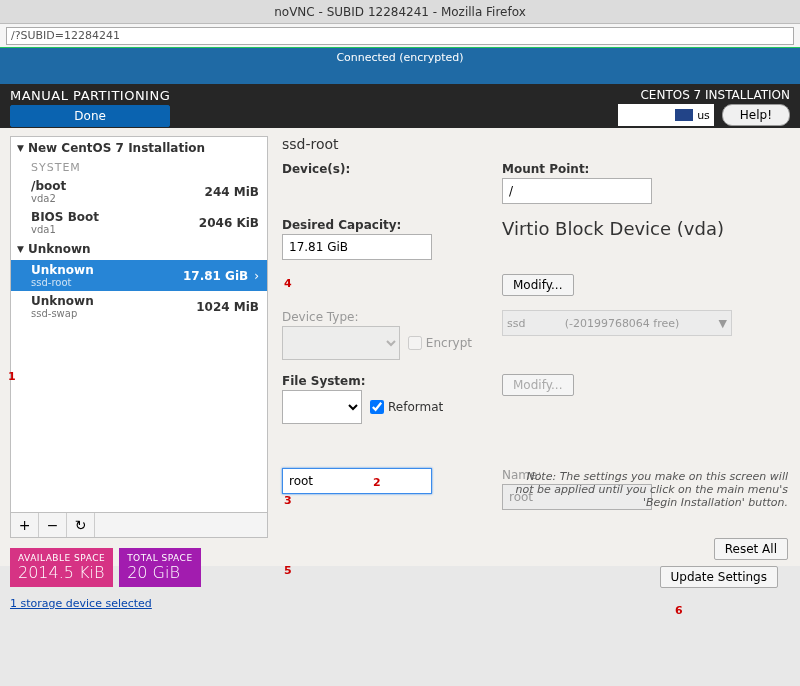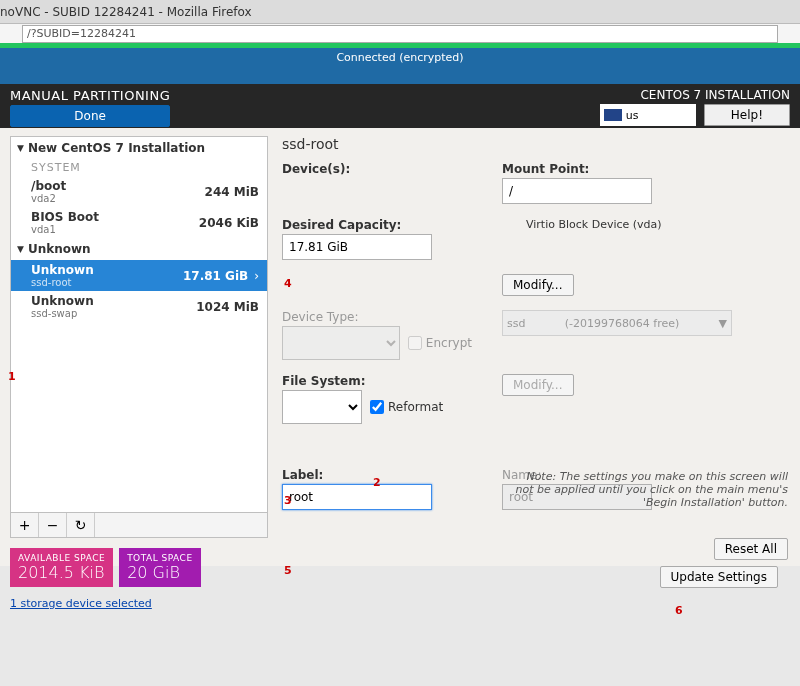--- a/index.html
+++ b/index.html
@@ -1,36 +1,36 @@
 <!DOCTYPE html>
 <html><head>
 <meta charset="utf-8">
 <style>
 * { box-sizing: border-box; margin: 0; padding: 0; font-family: "DejaVu Sans", "Liberation Sans", Arial, sans-serif; }
 body { width: 800px; height: 686px; background: #e8e8e8; font-size: 12px; color: #333; overflow: hidden; position: relative; }
 
 
-.browser-titlebar { height: 24px; background: #dcdcdc; border-bottom: 1px solid #bbb; line-height: 24px; font-size: 12px; color: #333; }
-.url-bar { height: 24px; background: #f5f5f5; border-bottom: 5px solid #22c55e; padding: 2px 22px; display: flex; align-items: center; }
+.browser-titlebar { height: 24px; background: #dcdcdc; border-bottom: 1px solid #bbb; text-align: center; line-height: 24px; font-size: 12px; color: #333; }
+.url-bar { height: 24px; background: #f5f5f5; border-bottom: 1px solid #22c55e; padding: 2px 6px; display: flex; align-items: center; }
 .url-input { flex: 1; height: 18px; border: 1px solid #aaa; background: #fff; padding: 0 4px; font-size: 11px; color: #555; }
 
 
 .vnc-status { background: #1f6aa5; color: #fff; text-align: center; font-size: 11px; height: 36px; line-height: 20px; }
 
 
 .anaconda { background: #f2f0ed; height: 482px; position: relative; }
 .anaconda-header { background: #262626; color: #fff; height: 44px; display: flex; align-items: flex-start; justify-content: space-between; padding: 4px 10px; }
 .header-left { display: flex; flex-direction: column; }
 .header-title { font-size: 13px; letter-spacing: 0.5px; margin-bottom: 2px; }
 .done-btn { background: #0a63b0; color: #fff; border: 1px solid #0a63b0; padding: 3px 10px; font-size: 12px; cursor: pointer; border-radius: 2px; }
 .header-right { display: flex; align-items: center; gap: 8px; }
 .install-label { font-size: 12px; white-space: nowrap; }
-.lang-select { background: #fff; color: #000; padding: 2px 4px; display: flex; align-items: center; gap: 4px; width: 96px; height: 22px; font-size: 11px; }
+.lang-select { background: #fff; color: #000; padding: 2px 4px; display: flex; align-items: center; gap: 4px; width: 96px; height: 22px; font-size: 11px; justify-content: flex-end; }
 .flag-icon { width: 18px; height: 12px; background: #224488; display: inline-block; }
-.help-btn { background: #f0f0f0; border: 1px solid #999; padding: 3px 26px; font-size: 12px; border-radius: 1px; }
+.help-btn { background: #f0f0f0; border: 1px solid #999; padding: 3px 17px; font-size: 12px; border-radius: 10px; }
 
 .anaconda-body { display: flex; height: 482px; padding: 8px 10px 0 10px; gap: 14px; }
 
 
 .left-panel { width: 258px; display: flex; flex-direction: column; }
 .mount-tree { border: 1px solid #bfbfbf; background: #fff; flex: 1; overflow: hidden; height: 412px; }
 .tree-section-hdr { padding: 4px 6px; font-size: 12px; display: flex; align-items: center; gap: 4px; }
 .tree-section-hdr .arrow { font-size: 9px; }
 .tree-group-label { color: #999; font-size: 11px; letter-spacing: 1px; padding: 2px 0 2px 20px; }
 .tree-row { display: flex; justify-content: space-between; align-items: center; padding: 3px 8px 3px 20px; position: relative; }
@@ -195,21 +195,21 @@
         <div class="section">
           <div class="fld-label">Mount Point:</div>
           <input type="text" class="fld" value="/" style="">
         </div>
 
         <div class="section">
           <div class="fld-label">Desired Capacity:</div>
           <input type="text" class="fld" value="17.81 GiB" style="">
         </div>
         <div class="section">
-          <div style="font-size:11px;margin-left:24px;">Virtio Block Device (vda)</div>
+          <div style="font-size:18px;">Virtio Block Device (vda)</div>
         </div>
 
         <div class="spacer"></div>
         <div class="section">
           <button class="btn">Modify...</button>
         </div>
 
         <div class="section">
           <div class="fld-label muted">Device Type:</div>
           <div style="display:flex;align-items:center;gap:8px;">
@@ -239,21 +239,20 @@
           </div>
         </div>
         <div class="section">
           <button class="btn" disabled="">Modify...</button>
         </div>
 
         <div class="spacer"></div>
           <div class="spacer"></div>
 
         <div class="section">
-          <div class="fld-label">Label:</div>
           <input type="text" class="fld focus" value="root" style="">
         </div>
         <div class="section">
           <div class="fld-label muted">Name:</div>
           <input type="text" class="fld disabled" disabled="" value="root" style="">
         </div>
       </div>
 
       <div class="update-wrap">
         <button class="btn">Update Settings</button>

